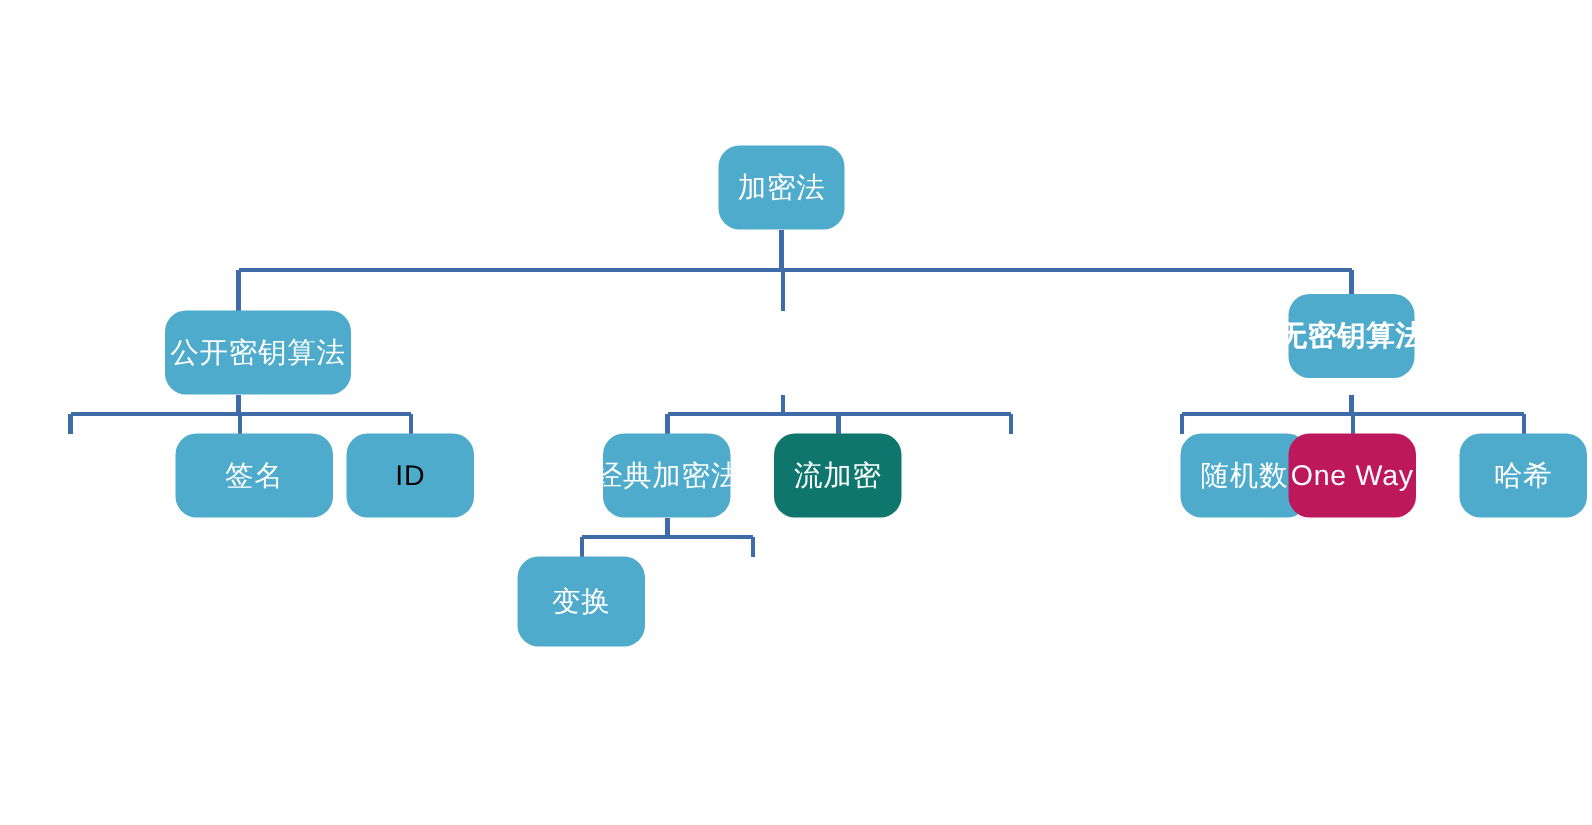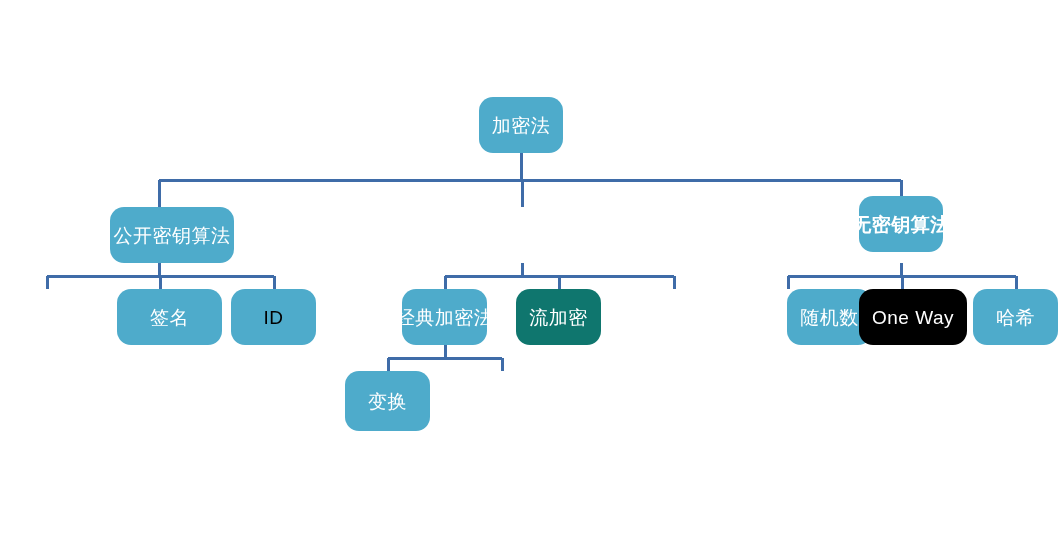--- a/index.html
+++ b/index.html
@@ -92,21 +92,21 @@
     </div>
     <div class="node" style="left: 402px; top: 289px; width: 85px; height: 56px; background: rgb(78, 171, 203); color: rgb(255, 255, 255);">
       <span class="lbl">经典加密法</span>
     </div>
     <div class="node" style="left: 516px; top: 289px; width: 85px; height: 56px; background: #0f766e; color: rgb(255, 255, 255);">
       <span class="lbl">流加密</span>
     </div>
     <div class="node" style="left: 745px; top: 289px; width: 85px; height: 56px; background: rgb(78, 171, 203); color: rgb(255, 255, 255); margin-left: 42px;">
       <span class="lbl">随机数</span>
     </div>
-    <div class="node" style="left: 859px; top: 289px; width: 108px; height: 56px; background: #000000; color: rgb(255, 255, 255);">
+    <div class="node" style="left: 859px; top: 289px; width: 85px; height: 56px; background: #be185d; color: rgb(255, 255, 255);">
       <span class="lbl">One Way</span>
     </div>
     <div class="node" style="left: 973px; top: 289px; width: 85px; height: 56px; background: rgb(78, 171, 203); color: rgb(255, 255, 255);">
       <span class="lbl">哈希</span>
     </div>
     <div class="node" style="left: 345px; top: 371px; width: 85px; height: 60px; background: rgb(78, 171, 203); color: rgb(255, 255, 255);">
       <span class="lbl">变换</span>
     </div>
   </div>
 

